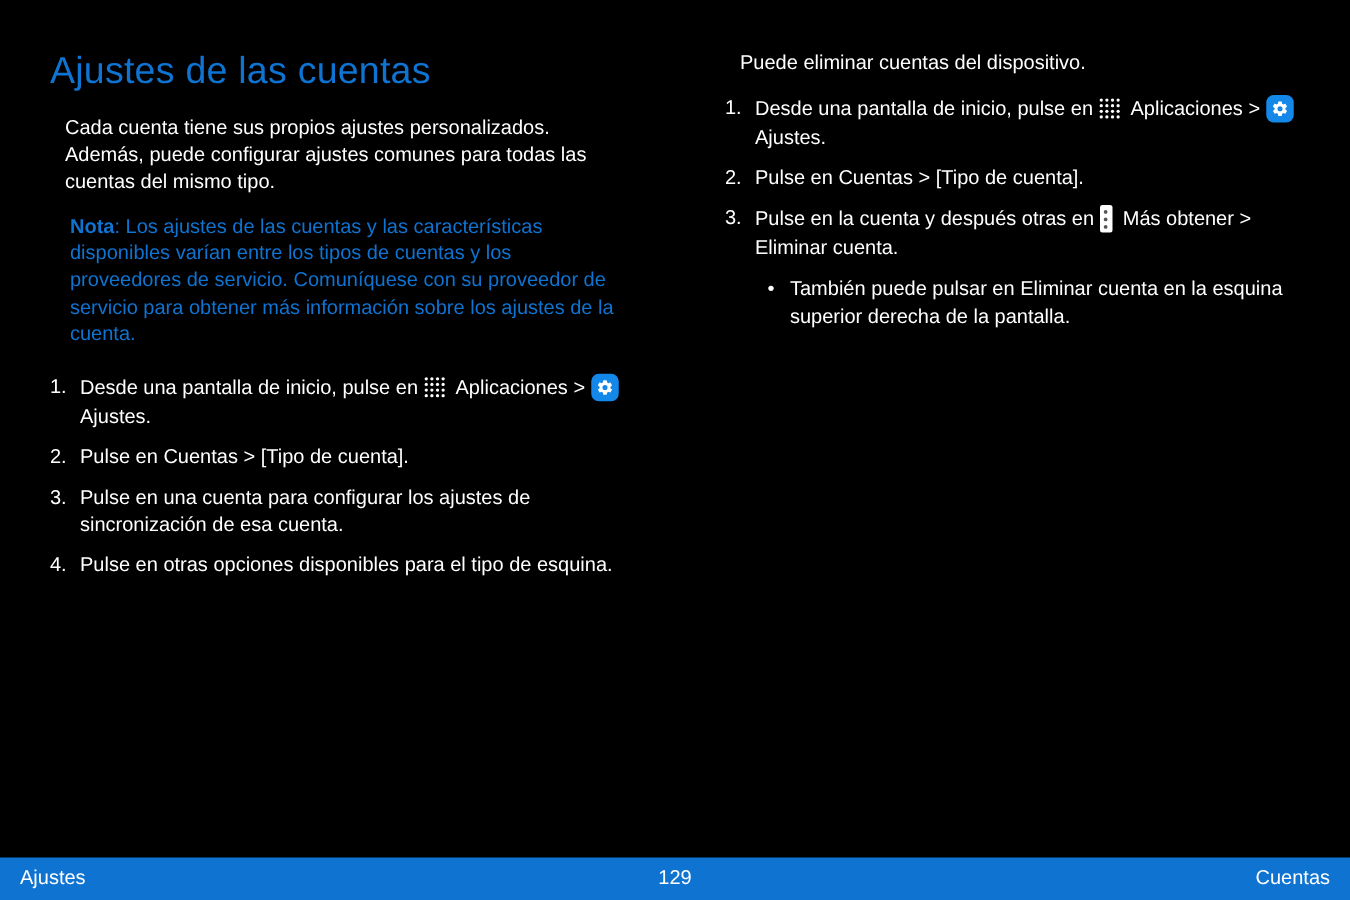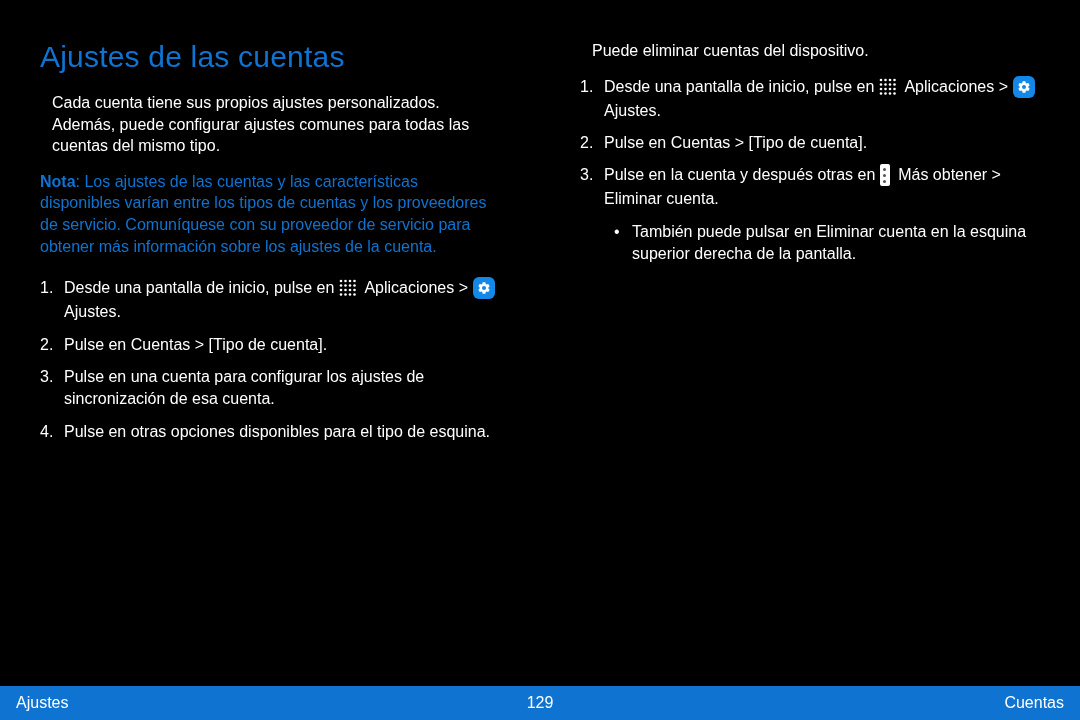--- a/index.html
+++ b/index.html
@@ -34,21 +34,21 @@
   .body-text {
     font-size: 16px;
     line-height: 1.35;
     color: #fff;
     margin: 0 0 14px 12px;
   }
   .note {
     color: #0f73d1;
     font-size: 16px;
     line-height: 1.35;
-    margin: 0 0 20px 0;
+    margin: 0 0 20px 16px;
   }
   .note .note-label {
     font-weight: 700;
   }
   ol, .step-list {
     list-style: none;
     margin: 0;
     padding: 0;
   }
   .step {

